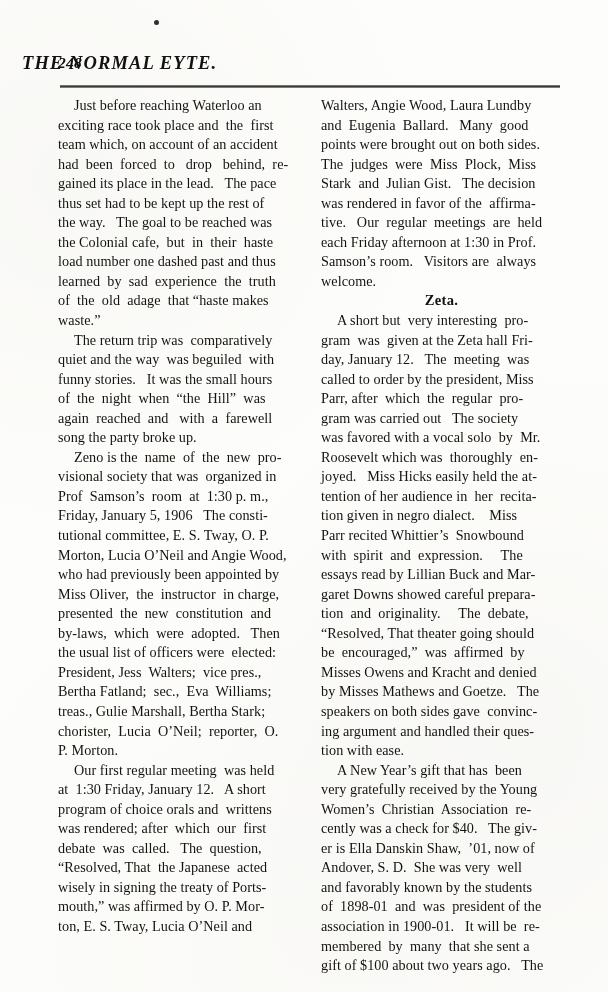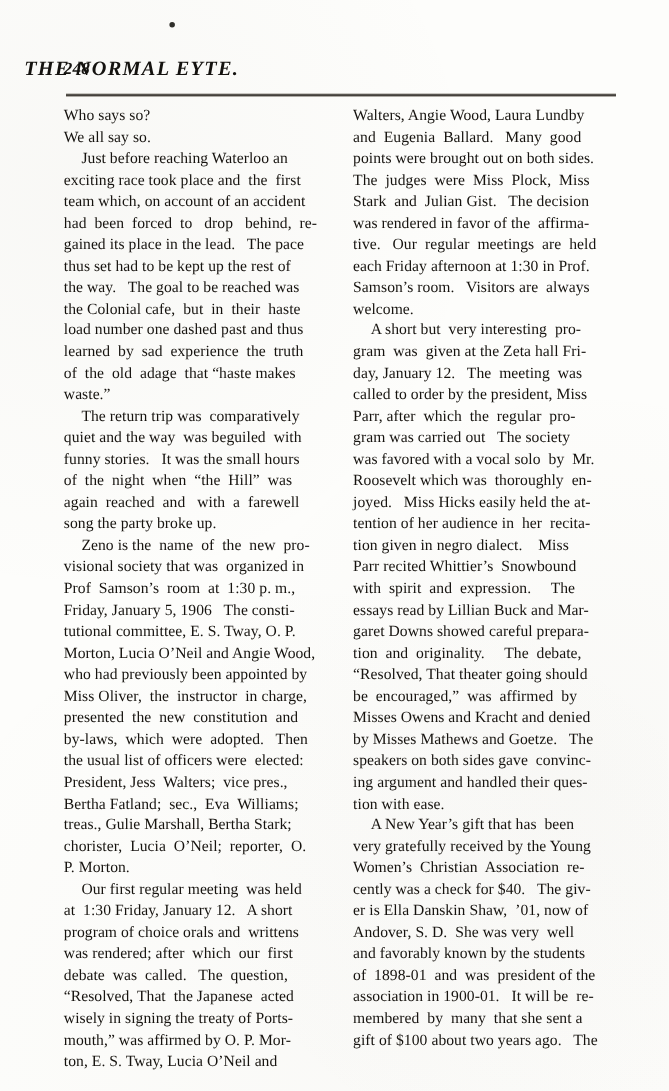--- a/index.html
+++ b/index.html
@@ -143,26 +143,26 @@
 
   <div class="masthead">
     <div class="folio">248</div>
     <div class="running-title">THE NORMAL EYTE.</div>
   </div>
 
   <div class="head-rule"></div>
 
   <div class="columns">
     <div class="col" id="col-left">
-        <div class="para"><span class="line">Who says so?</span><span class="line">We all say so.</span></div>
         <div class="para"><span class="line indent">Just before reaching Waterloo an</span><span class="line">exciting race took place and  the  first</span><span class="line">team which, on account of an accident</span><span class="line">had  been  forced  to   drop   behind,  re-</span><span class="line">gained its place in the lead.   The pace</span><span class="line">thus set had to be kept up the rest of</span><span class="line">the way.   The goal to be reached was</span><span class="line">the Colonial cafe,  but  in  their  haste</span><span class="line">load number one dashed past and thus</span><span class="line">learned  by  sad  experience  the  truth</span><span class="line">of  the  old  adage  that “haste makes</span><span class="line">waste.”</span></div>
         <div class="para"><span class="line indent">The return trip was  comparatively</span><span class="line">quiet and the way  was beguiled  with</span><span class="line">funny stories.   It was the small hours</span><span class="line">of  the  night  when  “the  Hill”  was</span><span class="line">again  reached  and   with  a  farewell</span><span class="line">song the party broke up.</span></div>
         <div class="para"><span class="line indent">Zeno is the  name  of  the  new  pro-</span><span class="line">visional society that was  organized in</span><span class="line">Prof  Samson’s  room  at  1:30 p. m.,</span><span class="line">Friday, January 5, 1906   The consti-</span><span class="line">tutional committee, E. S. Tway, O. P.</span><span class="line">Morton, Lucia O’Neil and Angie Wood,</span><span class="line">who had previously been appointed by</span><span class="line">Miss Oliver,  the  instructor  in charge,</span><span class="line">presented  the  new  constitution  and</span><span class="line">by-laws,  which  were  adopted.   Then</span><span class="line">the usual list of officers were  elected:</span><span class="line">President, Jess  Walters;  vice pres.,</span><span class="line">Bertha Fatland;  sec.,  Eva  Williams;</span><span class="line">treas., Gulie Marshall, Bertha Stark;</span><span class="line">chorister,  Lucia  O’Neil;  reporter,  O.</span><span class="line">P. Morton.</span></div>
         <div class="para"><span class="line indent">Our first regular meeting  was held</span><span class="line">at  1:30 Friday, January 12.   A short</span><span class="line">program of choice orals and  writtens</span><span class="line">was rendered; after  which  our  first</span><span class="line">debate  was  called.   The  question,</span><span class="line">“Resolved, That  the Japanese  acted</span><span class="line">wisely in signing the treaty of Ports-</span><span class="line">mouth,” was affirmed by O. P. Mor-</span><span class="line">ton, E. S. Tway, Lucia O’Neil and</span></div>
       </div>
     <div class="col" id="col-right">
         <div class="para"><span class="line">Walters, Angie Wood, Laura Lundby</span><span class="line">and  Eugenia  Ballard.   Many  good</span><span class="line">points were brought out on both sides.</span><span class="line">The  judges  were  Miss  Plock,  Miss</span><span class="line">Stark  and  Julian Gist.   The decision</span><span class="line">was rendered in favor of the  affirma-</span><span class="line">tive.   Our  regular  meetings  are  held</span><span class="line">each Friday afternoon at 1:30 in Prof.</span><span class="line">Samson’s room.   Visitors are  always</span><span class="line">welcome.</span></div>
+        <div class="section-head">Zeta.</div>
         <div class="para"><span class="line indent">A short but  very interesting  pro-</span><span class="line">gram  was  given at the Zeta hall Fri-</span><span class="line">day, January 12.   The  meeting  was</span><span class="line">called to order by the president, Miss</span><span class="line">Parr, after  which  the  regular  pro-</span><span class="line">gram was carried out   The society</span><span class="line">was favored with a vocal solo  by  Mr.</span><span class="line">Roosevelt which was  thoroughly  en-</span><span class="line">joyed.   Miss Hicks easily held the at-</span><span class="line">tention of her audience in  her  recita-</span><span class="line">tion given in negro dialect.    Miss</span><span class="line">Parr recited Whittier’s  Snowbound</span><span class="line">with  spirit  and  expression.     The</span><span class="line">essays read by Lillian Buck and Mar-</span><span class="line">garet Downs showed careful prepara-</span><span class="line">tion  and  originality.     The  debate,</span><span class="line">“Resolved, That theater going should</span><span class="line">be  encouraged,”  was  affirmed  by</span><span class="line">Misses Owens and Kracht and denied</span><span class="line">by Misses Mathews and Goetze.   The</span><span class="line">speakers on both sides gave  convinc-</span><span class="line">ing argument and handled their ques-</span><span class="line">tion with ease.</span></div>
         <div class="para"><span class="line indent">A New Year’s gift that has  been</span><span class="line">very gratefully received by the Young</span><span class="line">Women’s  Christian  Association  re-</span><span class="line">cently was a check for $40.   The giv-</span><span class="line">er is Ella Danskin Shaw,  ’01, now of</span><span class="line">Andover, S. D.  She was very  well</span><span class="line">and favorably known by the students</span><span class="line">of  1898-01  and  was  president of the</span><span class="line">association in 1900-01.   It will be  re-</span><span class="line">membered  by  many  that she sent a</span><span class="line">gift of $100 about two years ago.   The</span></div>
       </div>
   </div>
 
 </div>
 
 </body></html>

